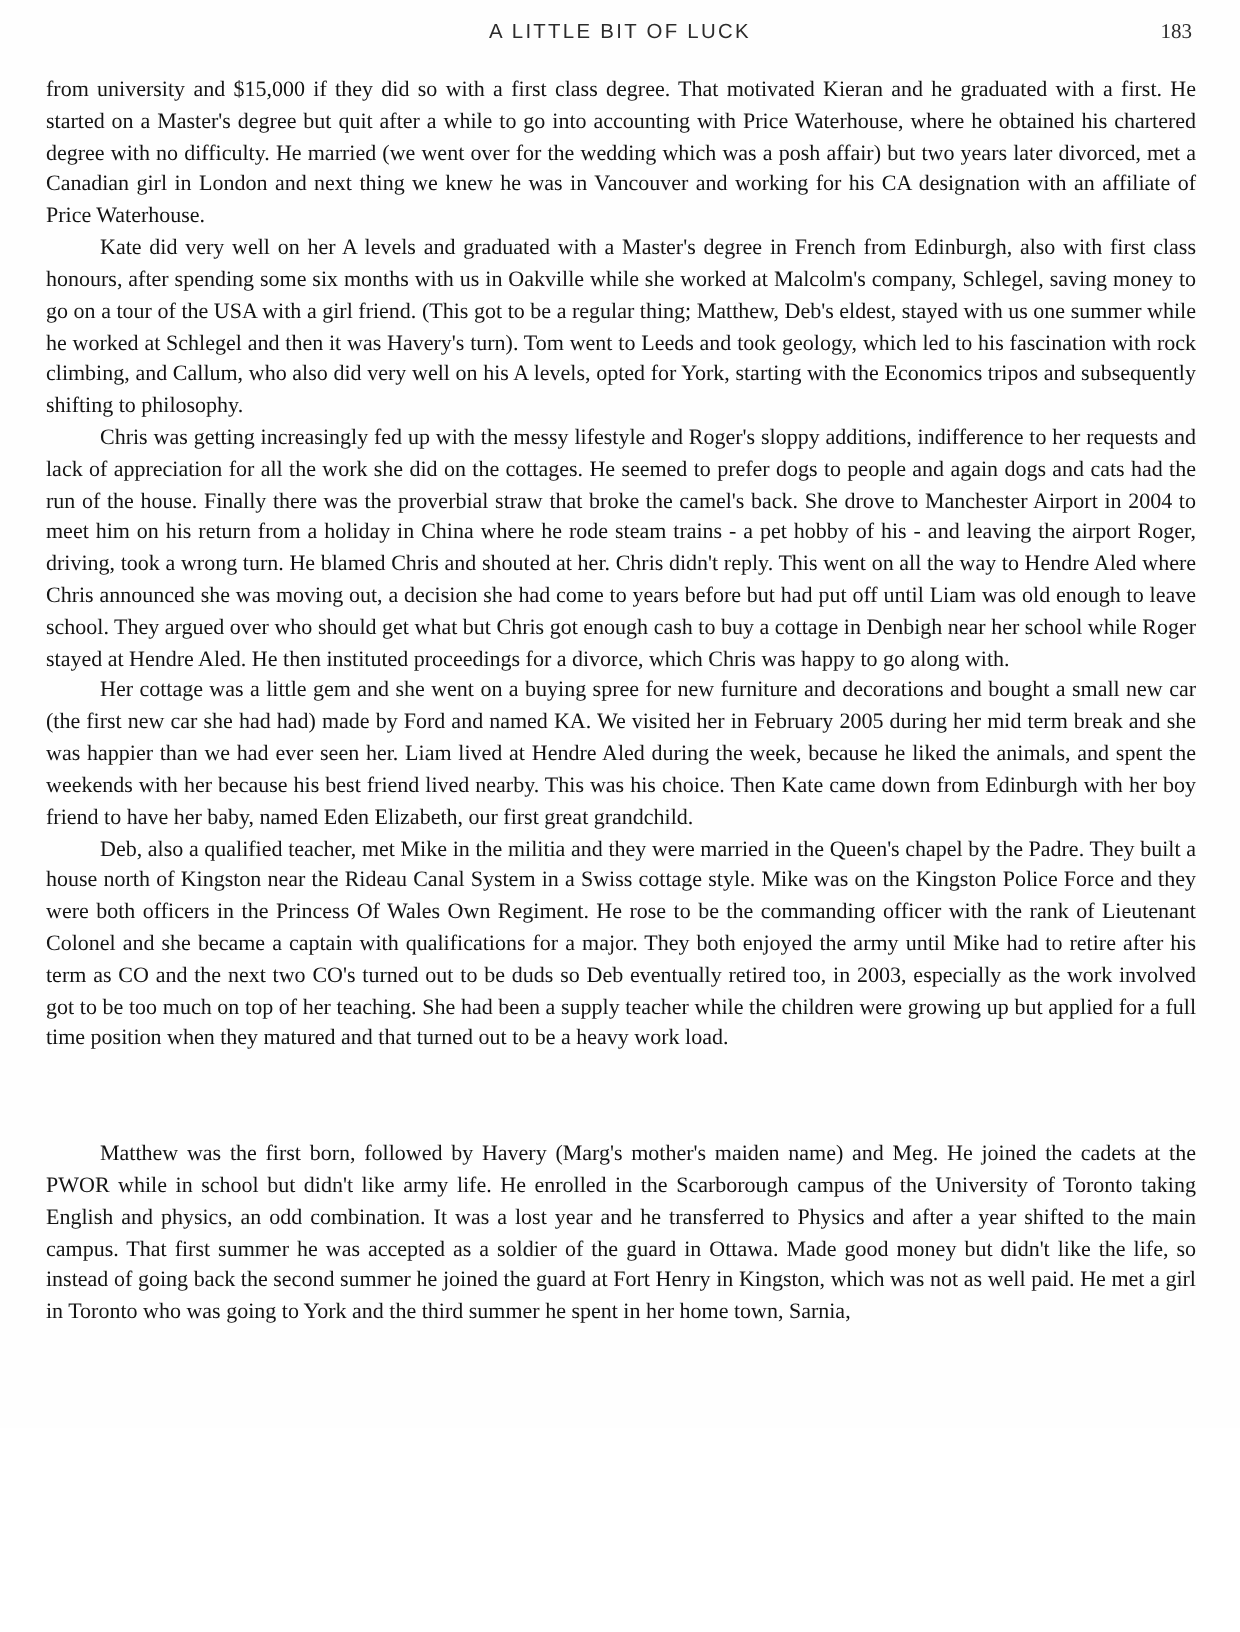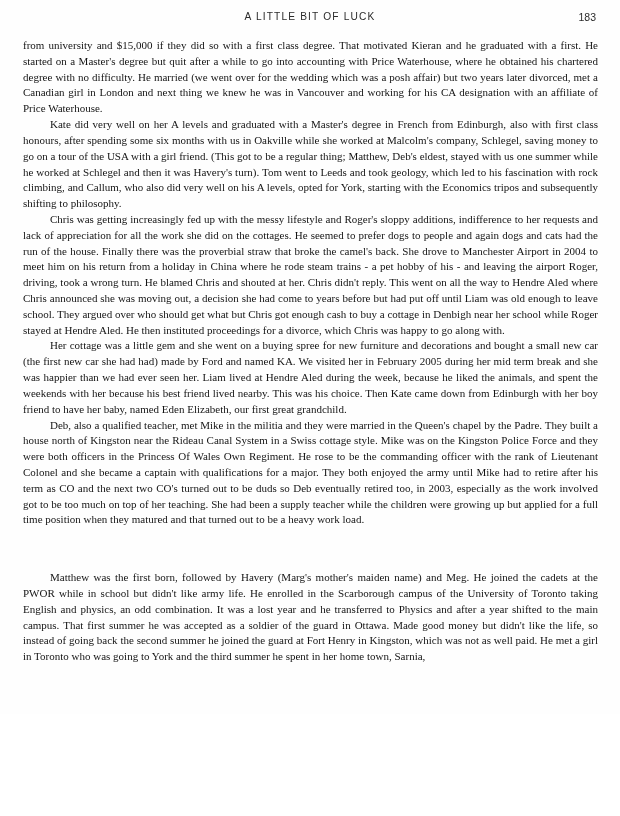--- a/index.html
+++ b/index.html
@@ -38,21 +38,21 @@
     font-size: 10.2px;
     letter-spacing: 1.15px;
     color: #2b2b2b;
     font-weight: 400;
     white-space: nowrap;
   }
   .running-head .folio {
     position: absolute;
     right: 24px;
     top: 0px;
-    font-family: Liberation Sans, sans-serif;
+    font-family: Liberation Serif, serif;
     font-size: 10.5px;
     color: #2b2b2b;
   }
   .body-text {
     position: absolute;
     top: 38px;
     left: 23px;
     width: 575px;
     text-align: justify;
     text-justify: inter-word;

